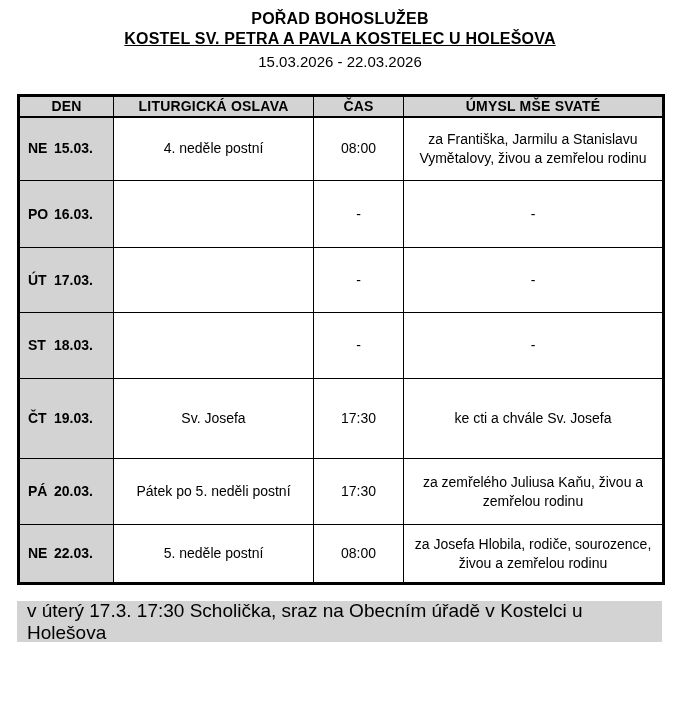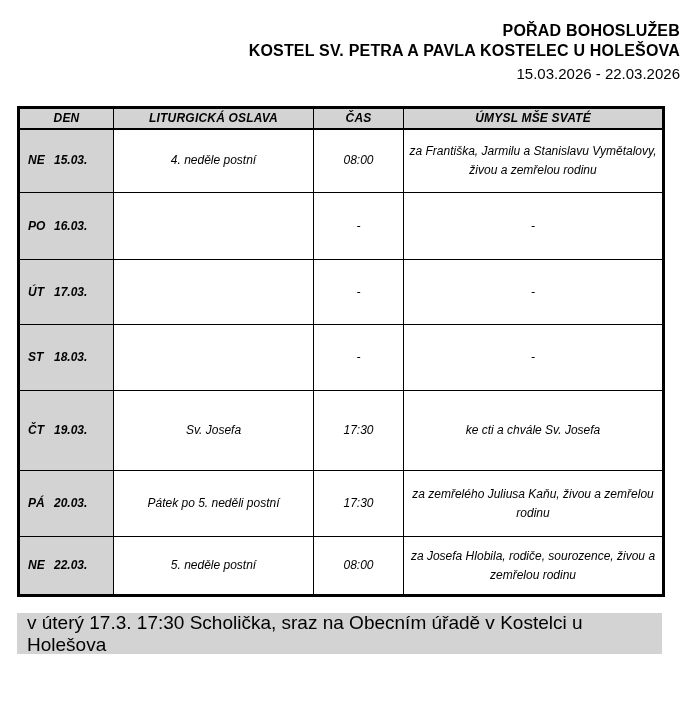--- a/index.html
+++ b/index.html
@@ -3,39 +3,38 @@
 <meta charset="utf-8">
 <style>
   * { box-sizing: border-box; margin: 0; padding: 0; }
   html, body {
     width: 680px; height: 727px;
     background: #ffffff;
     font-family: "Liberation Sans", sans-serif;
     color: #000000;
     overflow: hidden;
   }
-  .titles { text-align: right; padding-top: 21px; }
+  .titles { text-align: center; padding-top: 9px; }
   .title-main    { font-size: 16px; font-weight: bold; line-height: 20px; letter-spacing: 0.2px; }
-  .title-church  { font-size: 16px; font-weight: bold; line-height: 20px; letter-spacing: 0.2px; }
+  .title-church  { font-size: 16px; font-weight: bold; line-height: 20px; letter-spacing: 0.2px; text-decoration: underline; }
   .title-dates   { font-size: 15px; font-weight: normal; line-height: 21px; margin-top: 2px; }
 
   table.schedule {
     border-collapse: collapse;
     margin: 22px 0 0 17px;
     width: 645px;
     table-layout: fixed;
     border: 3px solid #000;
   }
   .schedule th, .schedule td {
     border: 1.5px solid #000;
-    font-size: 12px;
+    font-size: 14px;
     text-align: center;
     vertical-align: middle;
     overflow: hidden;
-    font-style: italic;
   }
   .schedule th {
     background: #d3d3d3;
     font-weight: bold;
     height: 21px;
     border-bottom: 2px solid #000;
     letter-spacing: 0.2px;
   }
   .schedule td { line-height: 19px; }
   td.td-day {

